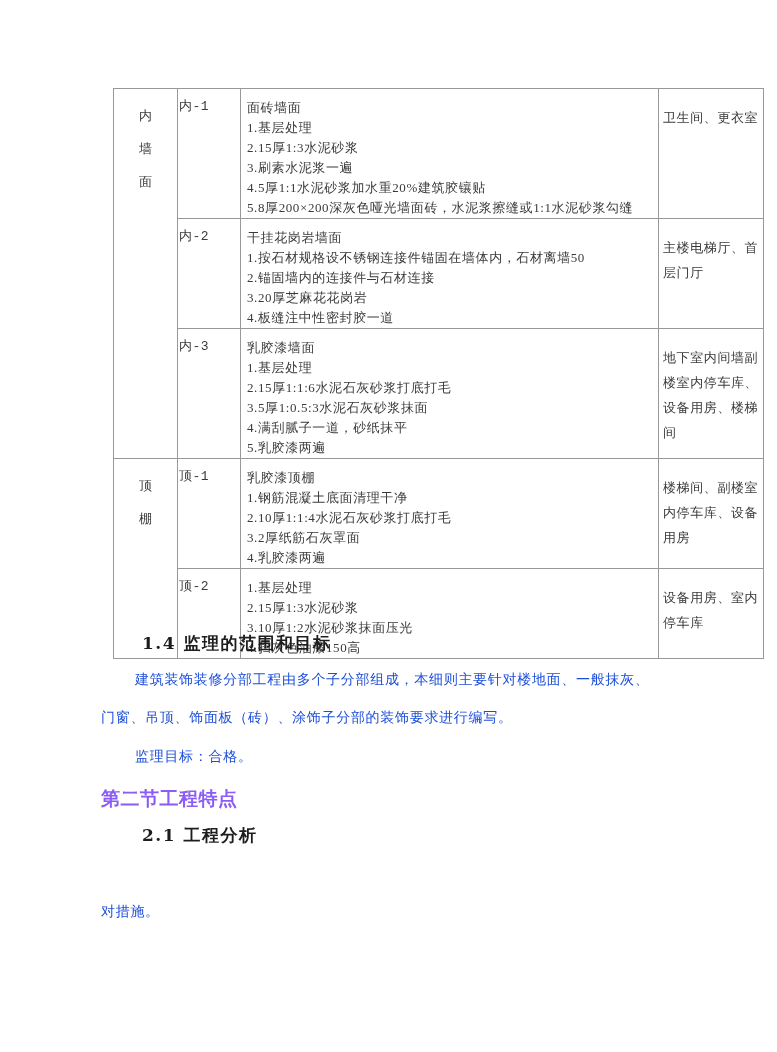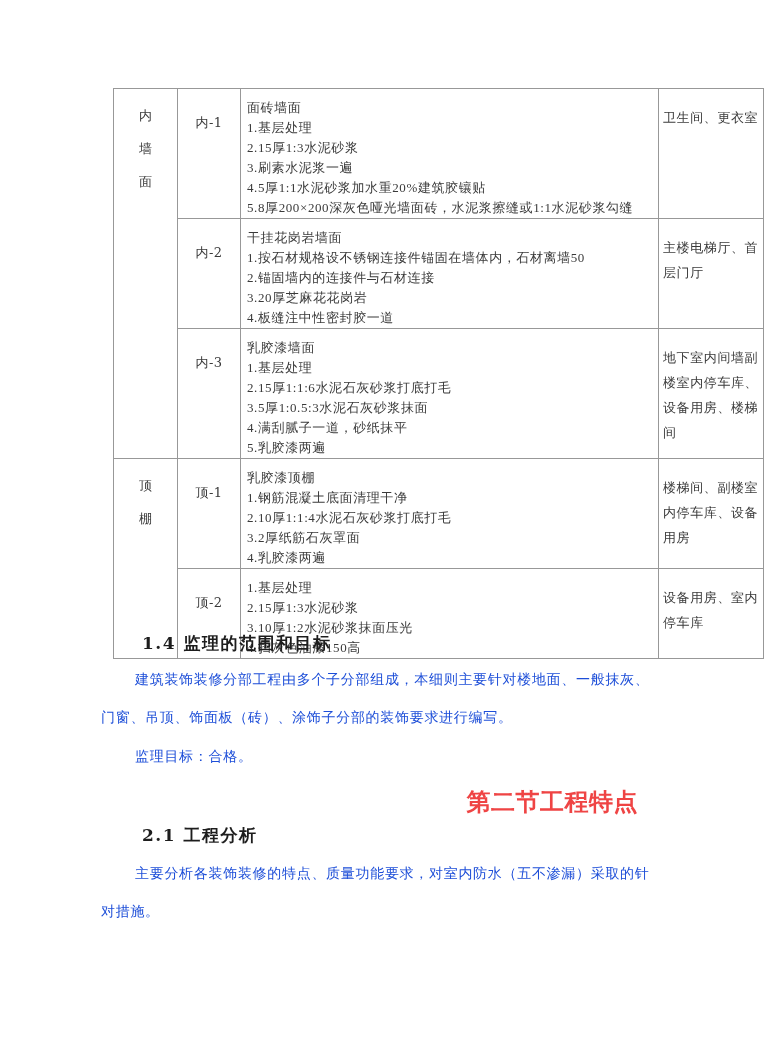--- a/index.html
+++ b/index.html
@@ -47,23 +47,23 @@
   td.group { text-align: center; padding-top: 10px; }
   .vtext {
     width: 15px;
     margin: 0 auto;
     word-break: break-all;
     line-height: 33px;
     letter-spacing: 0;
     text-align: center;
   }
   td.code {
-    text-align: center;
-    padding-top: 25px;
+    padding-top: 8px;
     letter-spacing: 0.5px;
+    font-family: Liberation Mono, monospace;
   }
   td.desc {
     padding: 9px 4px 0 6px;
     letter-spacing: 0.6px;
     font-family: Liberation Serif, serif;
   }
   td.desc .line {
     line-height: 20px;
     white-space: nowrap;
   }
@@ -76,25 +76,25 @@
 
   
   .abs { position: absolute; white-space: nowrap; }
   .h-sub {
     font-size: 17px;
     font-weight: bold;
     color: #1d1d1d;
     letter-spacing: 1.5px;
   }
   .h-center {
-    font-size: 24px;
+    font-size: 19px;
     font-weight: bold;
-    color: #ef4444;
+    color: #8b5cf6;
     letter-spacing: 0.5px;
-    text-align: right;
+    text-align: left;
     white-space: nowrap;
   }
   .body-line {
     font-size: 14px;
     letter-spacing: 0.7px;
     color: #1d4ed8;
   }
 </style>
 </head>
 <body>
@@ -183,17 +183,16 @@
   <div class="abs body-line" style="left:135px; top:671px;">建筑装饰装修分部工程由多个子分部组成，本细则主要针对楼地面、一般抹灰、</div>
 
   <div class="abs body-line" style="left:101px; top:709px;">门窗、吊顶、饰面板（砖）、涂饰子分部的装饰要求进行编写。</div>
 
   <div class="abs body-line" style="left:135px; top:748px;">监理目标：合格。</div>
 
   <div class="abs h-center" style="left:101px; top:786px; width:537px;">第二节工程特点</div>
 
   <div class="abs h-sub" style="left:142px; top:824px;">2.1 工程分析</div>
 
-  <div class="abs body-line" style="left:135px; top:865px;">主要分析各装饰装修的特点、质量功能要求，对室内防水（五不渗漏）采取的针</div>
 
   <div class="abs body-line" style="left:101px; top:903px;">对措施。</div>
 
 </div>
 
 </body></html>

